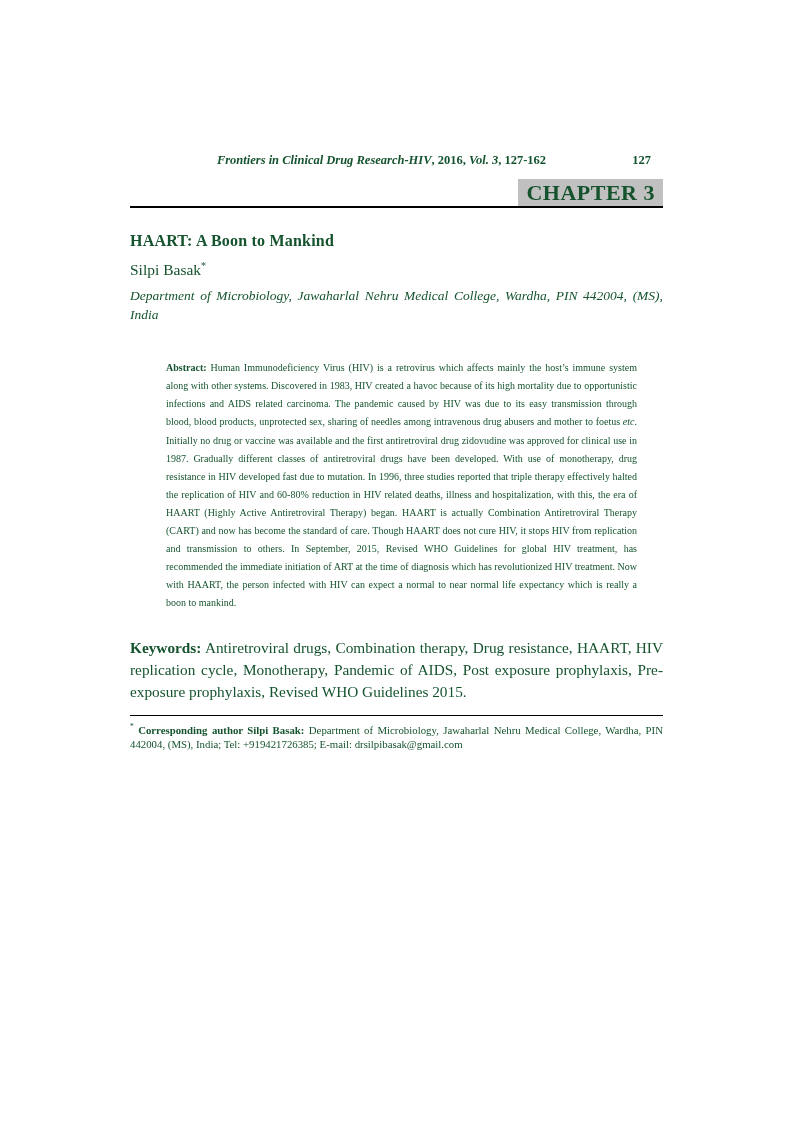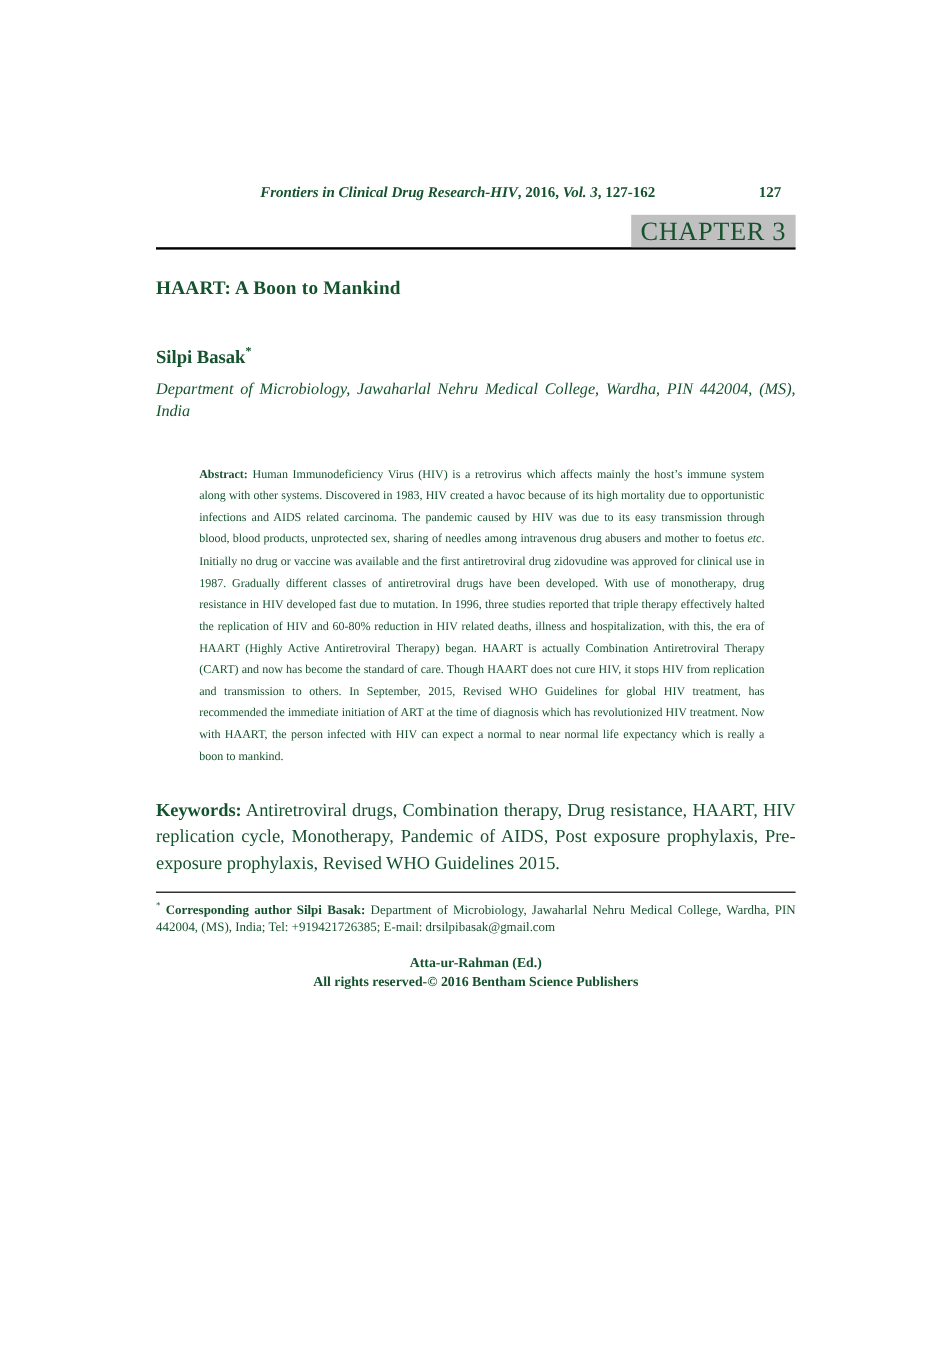--- a/index.html
+++ b/index.html
@@ -39,37 +39,37 @@
   
   .chapter-row {
     margin-top: 11px;
     text-align: right;
     border-bottom: 2px solid #000000;
     line-height: 0;
   }
   .chapter-badge {
     display: inline-block;
     font-size: 22px;
-    font-weight: normal;
+    font-weight: bold;
     line-height: 27px;
     padding: 0 8px;
     letter-spacing: 0.5px;
   }
   
   .chapter-title {
     margin: 19px 0 0 0;
     font-size: 16px;
     font-weight: bold;
     line-height: 28px;
     letter-spacing: 0.2px;
   }
   .author-line {
-    margin-top: 30px;
+    margin-top: 2px;
     font-size: 15.5px;
-    font-weight: bold;
+    font-weight: normal;
     line-height: 18px;
   }
   .author-line sup { font-size: 10px; }
   .affiliation {
     margin-top: 7px;
     font-size: 13.5px;
     font-style: italic;
     line-height: 19px;
     text-align: justify;
   }
@@ -131,19 +131,15 @@
     <div class="affiliation">Department of Microbiology, Jawaharlal Nehru Medical College, Wardha, PIN 442004, (MS), India</div>
 
     <div class="abstract"><span class="label">Abstract:</span> <span>Human Immunodeficiency Virus (HIV) is a retrovirus which affects mainly the host’s immune system along with other systems. Discovered in 1983, HIV created a havoc because of its high mortality due to opportunistic infections and AIDS related carcinoma. The pandemic caused by HIV was due to its easy transmission through blood, blood products, unprotected sex, sharing of needles among intravenous drug abusers and mother to foetus </span><span class="it">etc</span><span>. Initially no drug or vaccine was available and the first antiretroviral drug zidovudine was approved for clinical use in 1987. Gradually different classes of antiretroviral drugs have been developed. With use of monotherapy, drug resistance in HIV developed fast due to mutation. In 1996, three studies reported that triple therapy effectively halted the replication of HIV and 60-80% reduction in HIV related deaths, illness and hospitalization, with this, the era of HAART (Highly Active Antiretroviral Therapy) began. HAART is actually Combination Antiretroviral Therapy (CART) and now has become the standard of care. Though HAART does not cure HIV, it stops HIV from replication and transmission to others. In September, 2015, Revised WHO Guidelines for global HIV treatment, has recommended the immediate initiation of ART at the time of diagnosis which has revolutionized HIV treatment. Now with HAART, the person infected with HIV can expect a normal to near normal life expectancy which is really a boon to mankind.</span></div>
 
     <div class="keywords"><span class="label">Keywords:</span> <span>Antiretroviral drugs, Combination therapy, Drug resistance, HAART, HIV replication cycle, Monotherapy, Pandemic of AIDS, Post exposure prophylaxis, Pre-exposure prophylaxis, Revised WHO Guidelines 2015.</span></div>
 
     <div class="footnote-rule"></div>
 
     <div class="footnote"><sup>*</sup> <span class="label">Corresponding author Silpi Basak:</span> <span>Department of Microbiology, Jawaharlal Nehru Medical College, Wardha, PIN 442004, (MS), India; Tel: +919421726385; E-mail: drsilpibasak@gmail.com</span></div>
 
-    <div class="imprint">
-      <div>Atta-ur-Rahman (Ed.)</div>
-      <div>All rights reserved-© 2016 Bentham Science Publishers</div>
-    </div>
 
   </div>
 </div>
 
 </body></html>

